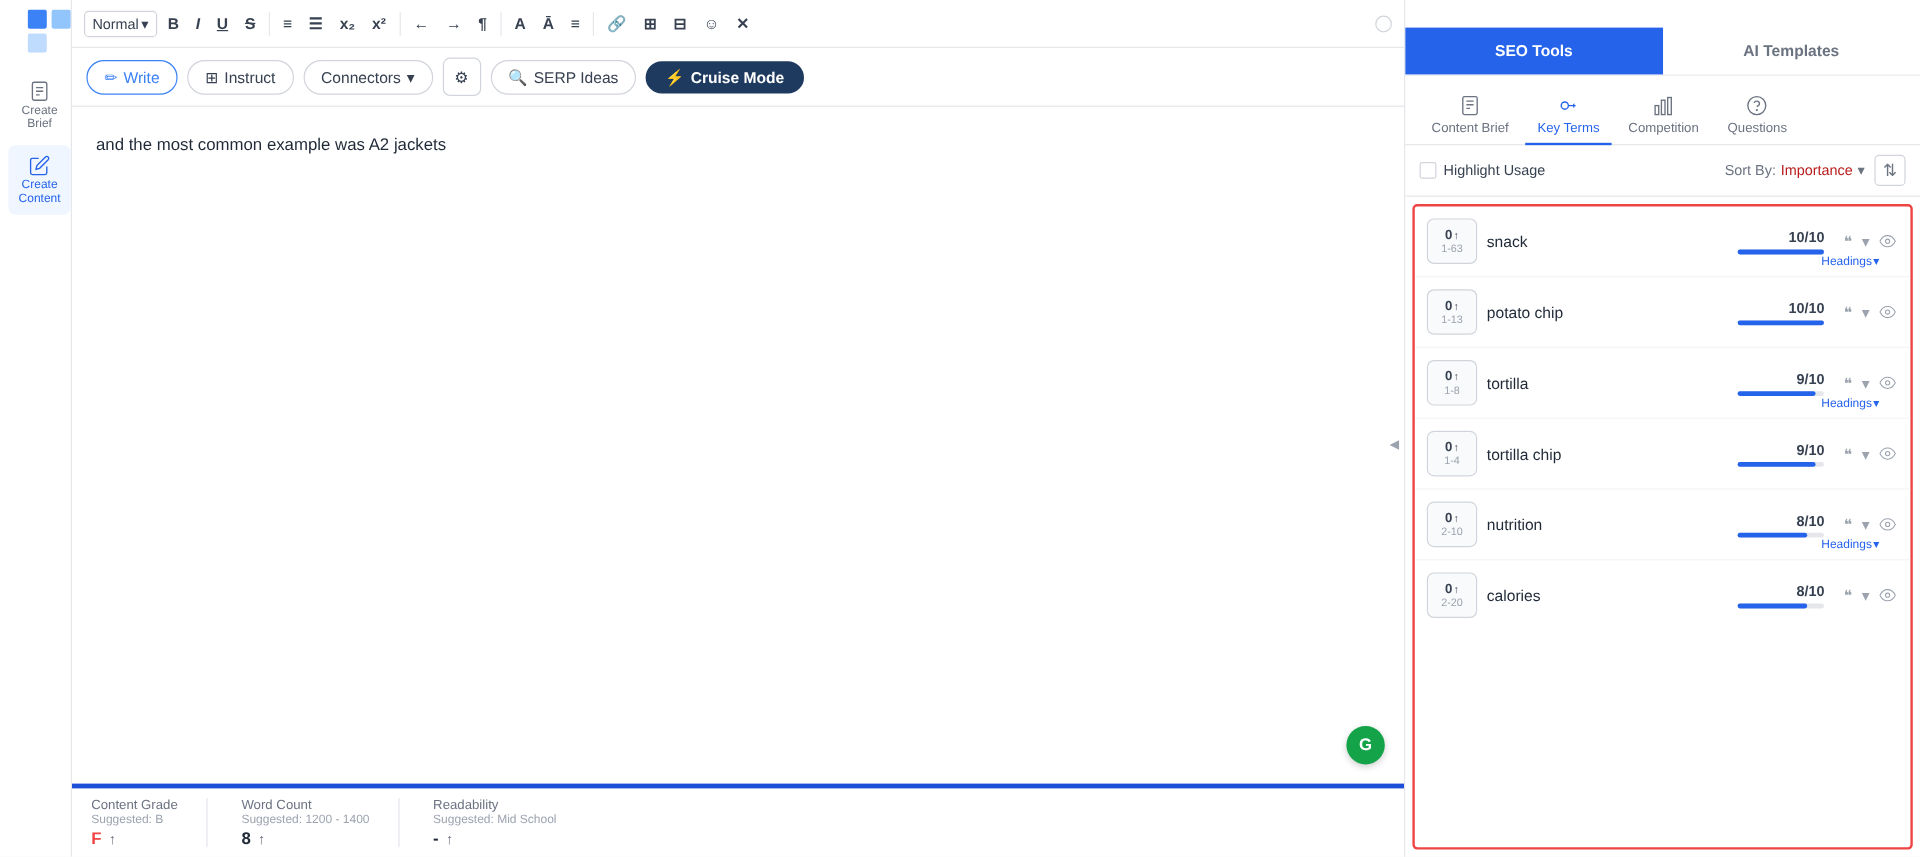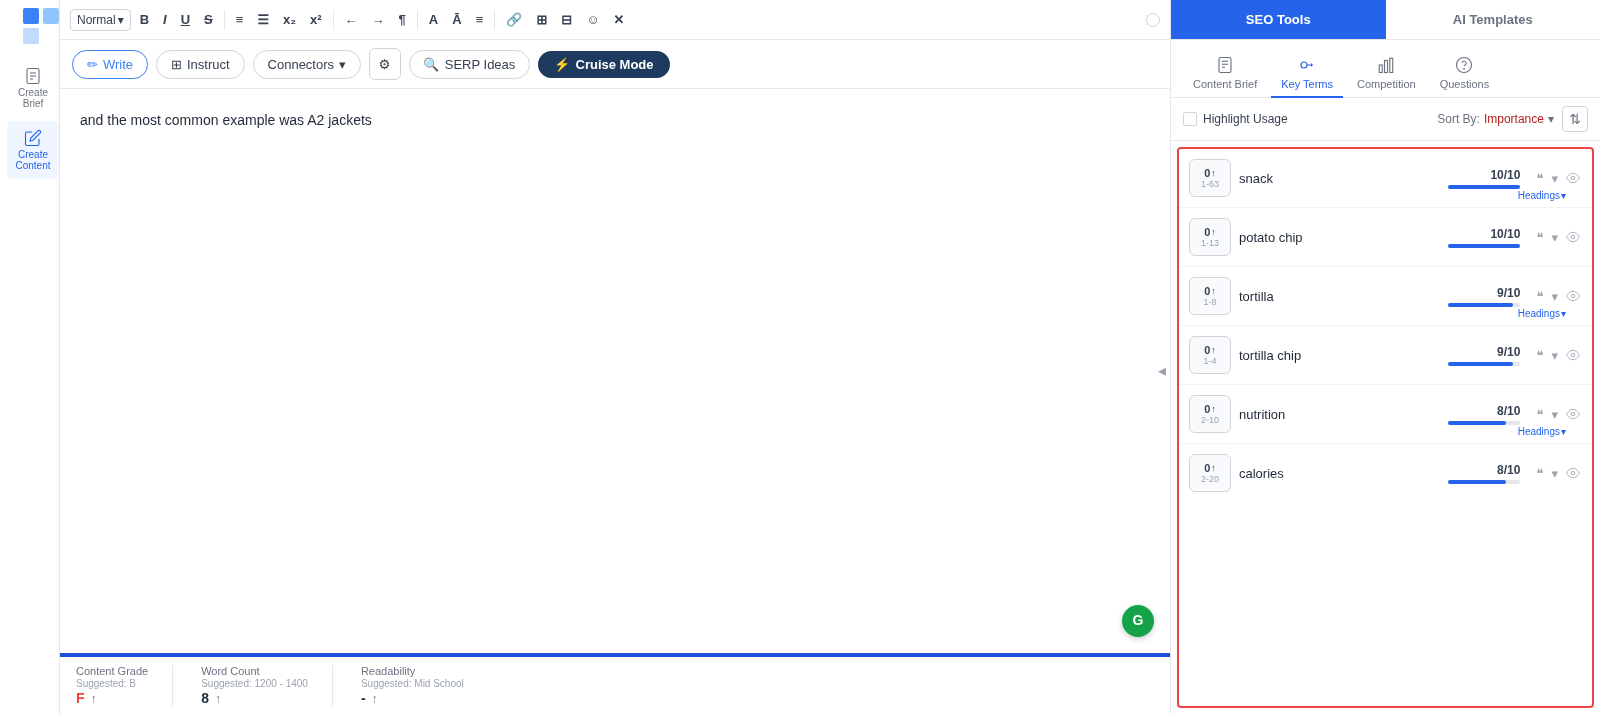--- a/index.html
+++ b/index.html
@@ -256,20 +256,21 @@
       border-bottom: 1px solid #e5e7eb;
     }
     .panel-header-btn {
       flex: 1;
       padding: 12px;
       text-align: center;
       font-size: 13px;
       font-weight: 600;
       cursor: pointer;
       border: none;
+      margin-top: 23px;
     }
     .panel-header-btn.seo {
       background: #2563eb;
       color: #fff;
       border-radius: 0;
     }
     .panel-header-btn.ai {
       background: #fff;
       color: #6b7280;
     }

